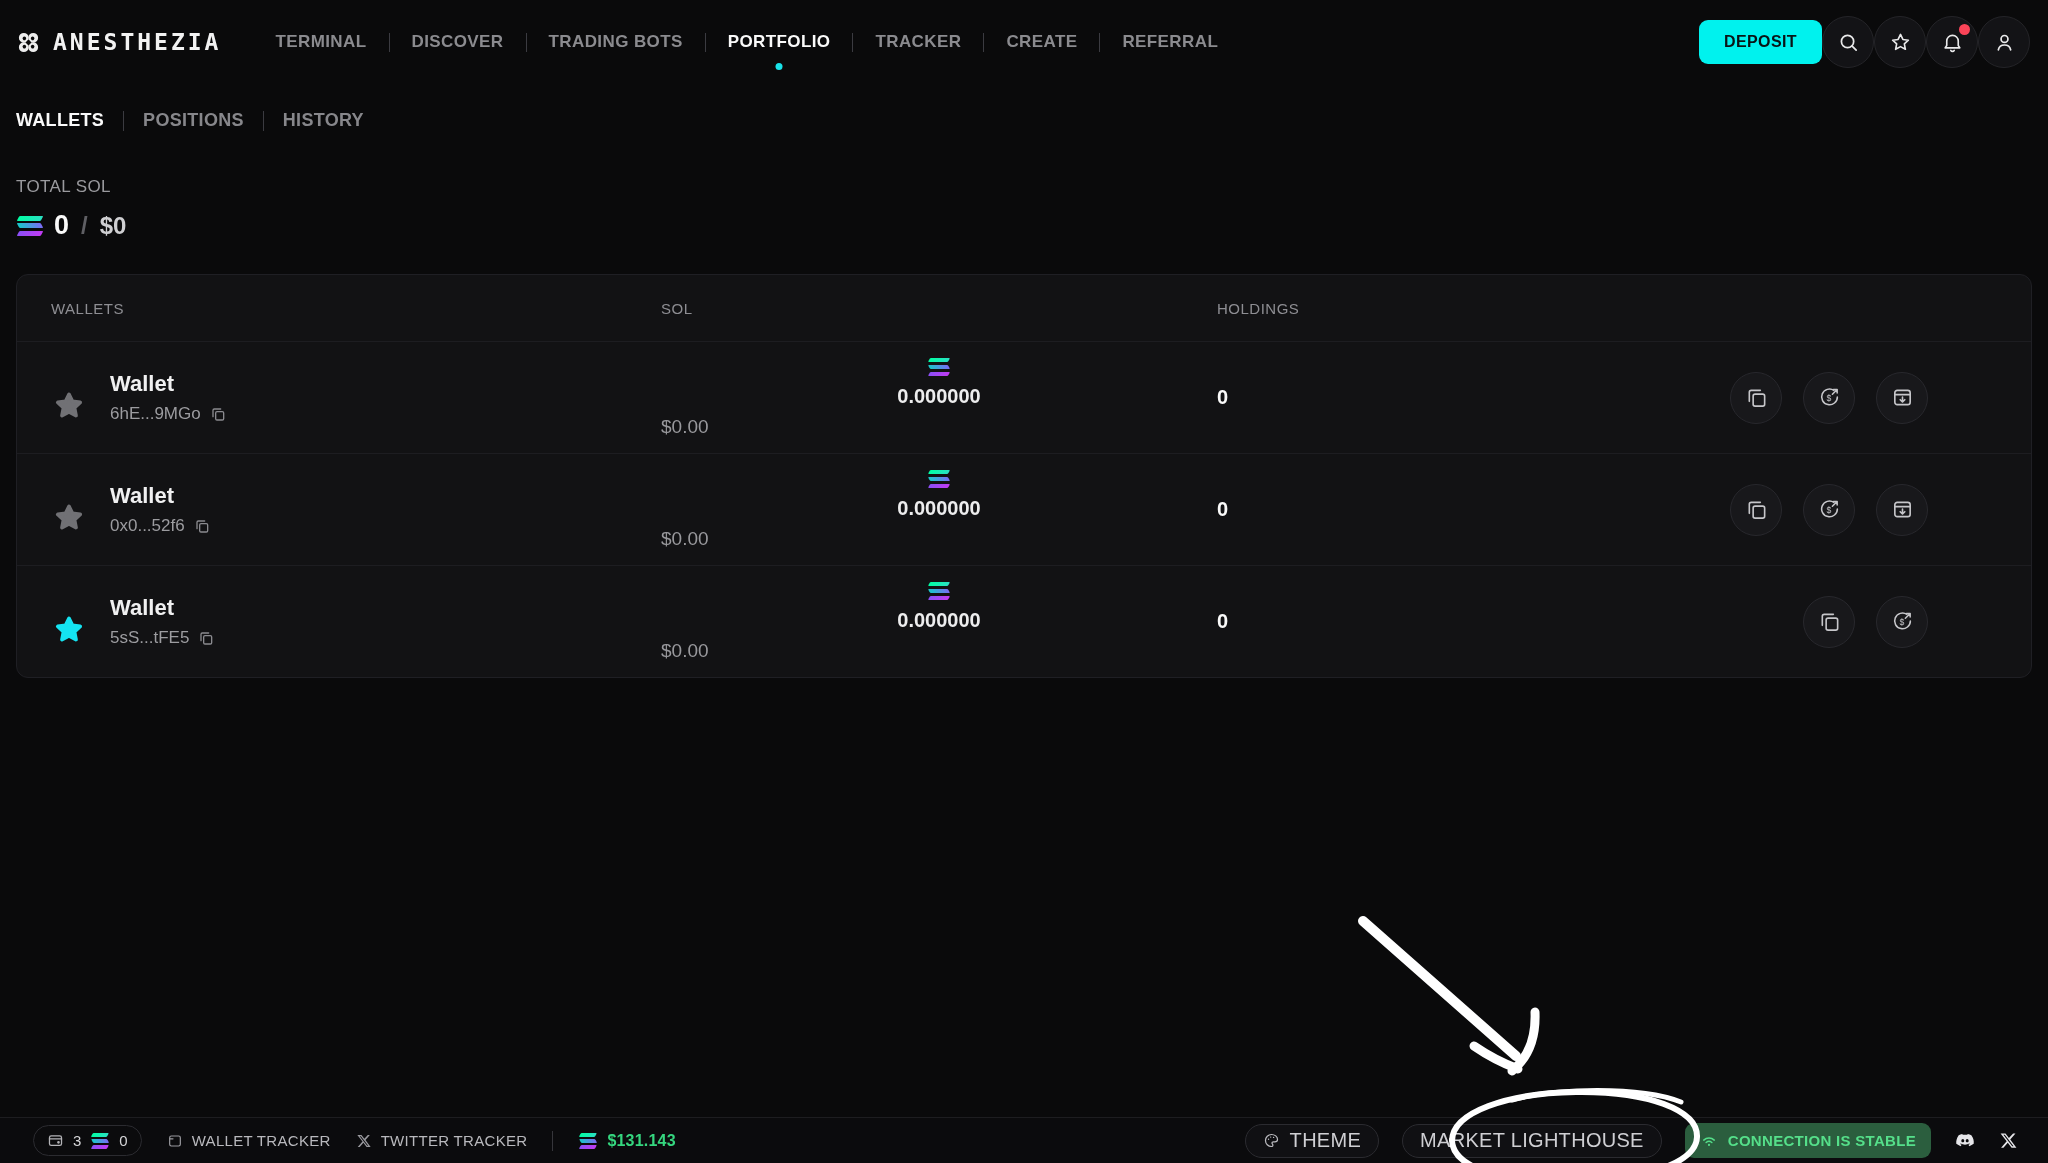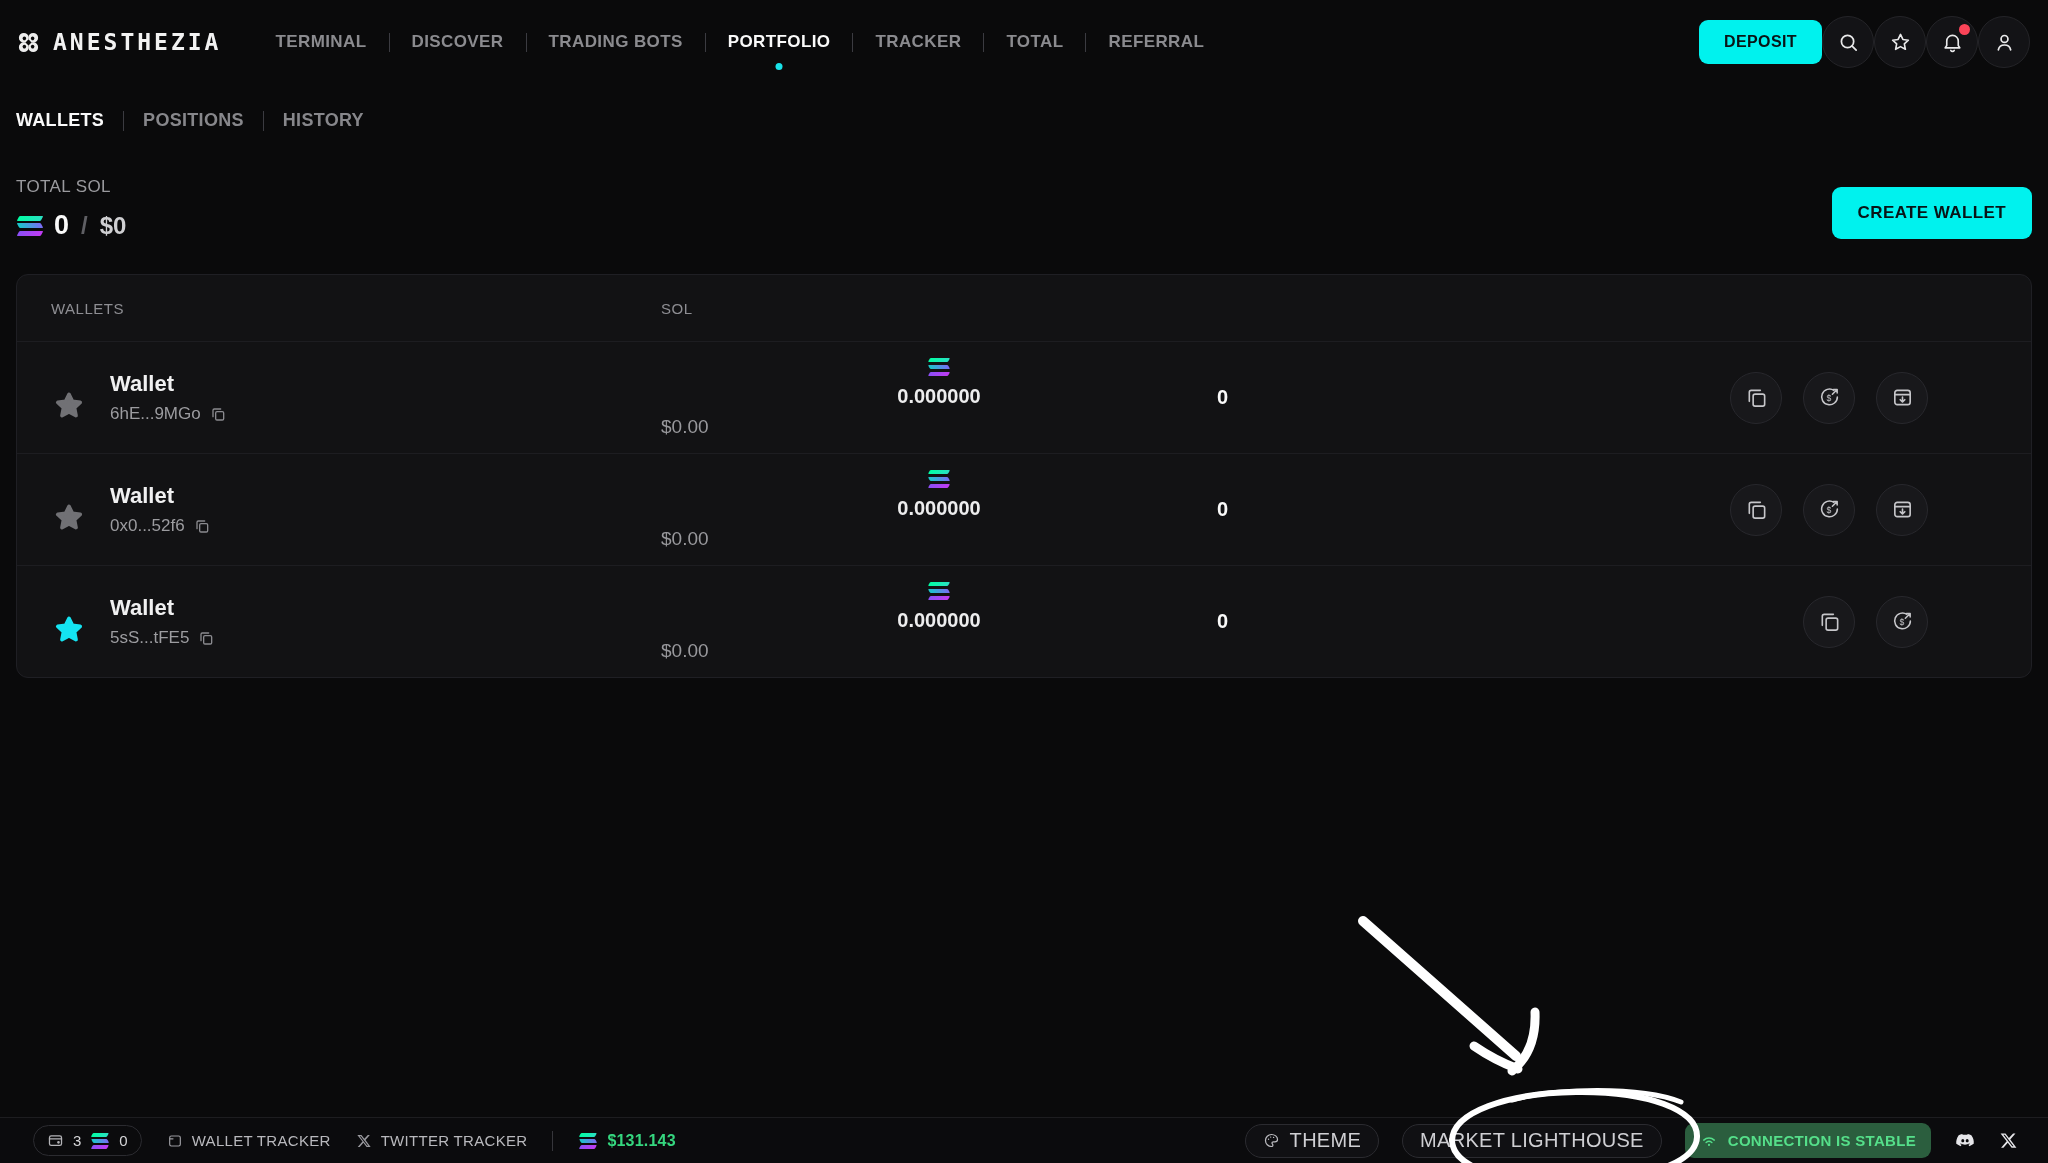--- a/index.html
+++ b/index.html
@@ -182,21 +182,21 @@
     <span class="navsep"></span>
     <span class="navitem">TRADING BOTS</span>
     <span class="navsep"></span>
     <span class="navitem active">
       <span>PORTFOLIO</span>
       <span class="navdot"></span>
     </span>
     <span class="navsep"></span>
     <span class="navitem">TRACKER</span>
     <span class="navsep"></span>
-    <span class="navitem">TOTAL</span>
+    <span class="navitem">CREATE</span>
     <span class="navsep"></span>
     <span class="navitem">REFERRAL</span>
   </nav>
 
   <div class="topnav-right">
     <button class="btn-deposit">DEPOSIT</button>
     <div class="iconbtn">
       <svg viewBox="0 0 24 24" fill="none" stroke="currentColor" stroke-width="1.8" stroke-linecap="round">
         <circle cx="11" cy="11" r="6.4"></circle>
           <line x1="15.8" y1="15.8" x2="20" y2="20"></line>
@@ -240,27 +240,27 @@
         <span class="sol lg">
             <b></b>
             <b></b>
             <b></b>
           </span>
         <span class="summary-sol">0</span>
         <span class="summary-slash">/</span>
         <span class="summary-usd">$0</span>
       </div>
     </div>
-    <button class="btn-create">CREATE WALLET</button>
   </section>
 
   <section class="card">
     <div class="thead">
       <span>WALLETS</span>
       <span>SOL</span>
+      <span>HOLDINGS</span>
       <span></span>
     </div>
 
     <div class="trow">
       <div class="wcell">
         <svg class="star gray" viewBox="0 0 24 24" fill="currentColor" stroke="currentColor" stroke-width="2.4" stroke-linejoin="round">
           <path d="M12 4.2l2.3 4.7 5.2.7-3.8 3.6 1 5.2-4.7-2.5-4.7 2.5 1-5.2-3.8-3.6 5.2-.7z"></path>
         </svg>
         <div>
           <div class="wname">Wallet</div>

